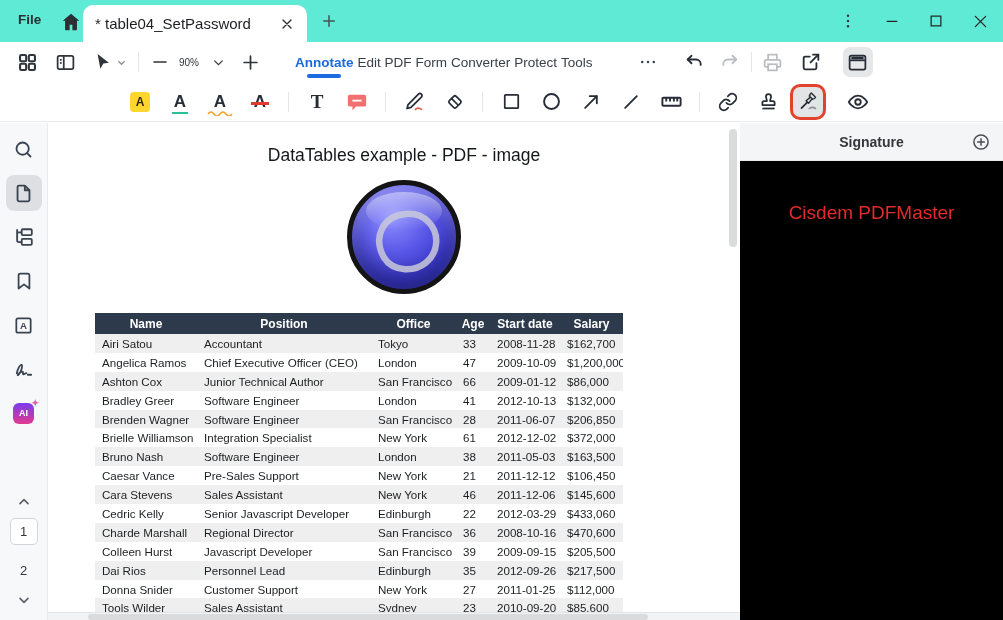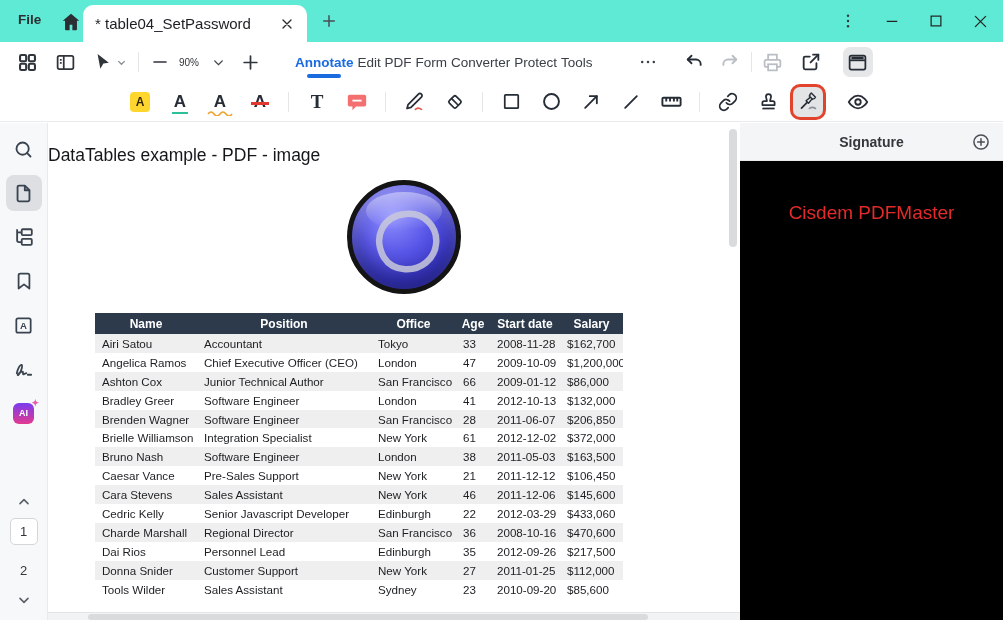--- a/index.html
+++ b/index.html
@@ -59,21 +59,21 @@
   .ai-badge .spark { position:absolute; top:-5px; right:-5px; color:#e857ad; font-size:9px; }
   .sb-spacer { flex:1; }
   .page-nav { display:flex; flex-direction:column; align-items:center; padding-bottom:10px; }
   .pn-chev { width:24px; height:20px; color:#5a6067; display:flex; align-items:center; justify-content:center; }
   .page-num { font-size:13px; color:#33373c; width:28px; height:27px; display:flex; align-items:center;
               justify-content:center; margin:6px 0; border-radius:5px; }
   .page-num.current { background:#fff; border:1px solid #d4d6d9; }
 
   
   .main { position:absolute; left:48px; top:123px; width:692px; height:497px; background:#fff; overflow:hidden; }
-  .doc-title { position:absolute; left:0; top:22px; width:712px; font-size:17.5px; color:#14171a; }
+  .doc-title { position:absolute; left:0; top:22px; width:712px; text-align:center; font-size:17.5px; color:#14171a; }
   .logo { position:absolute; left:299px; top:57px; width:114px; height:114px; border-radius:50%;
           background:radial-gradient(circle at 38% 30%, #8f8fff 0%, #5a58e8 38%, #3d3bd0 65%, #2d2cae 100%);
           border:5px solid #141414; box-shadow:inset 0 -14px 22px rgba(0,0,20,.35), inset 0 10px 14px rgba(255,255,255,.25); }
   .logo svg { position:absolute; left:6px; top:6px; }
   .logo .gloss { position:absolute; left:14px; top:7px; width:76px; height:38px; border-radius:50%;
                  background:linear-gradient(180deg, rgba(255,255,255,.42), rgba(255,255,255,0)); }
 
   .data-table { position:absolute; left:47px; top:190px; width:528px; border-collapse:collapse;
                 table-layout:fixed; font-size:11.6px; color:#1c1f22; }
   .data-table col:nth-child(1){ width:102px; } .data-table col:nth-child(2){ width:174px; }
@@ -529,20 +529,28 @@
           </tr>
           <tr>
             <td>Charde Marshall</td>
             <td>Regional Director</td>
             <td>San Francisco</td>
             <td>36</td>
             <td>2008-10-16</td>
             <td>$470,600</td>
           </tr>
           <tr>
+            <td>Colleen Hurst</td>
+            <td>Javascript Developer</td>
+            <td>San Francisco</td>
+            <td>39</td>
+            <td>2009-09-15</td>
+            <td>$205,500</td>
+          </tr>
+          <tr>
             <td>Dai Rios</td>
             <td>Personnel Lead</td>
             <td>Edinburgh</td>
             <td>35</td>
             <td>2012-09-26</td>
             <td>$217,500</td>
           </tr>
           <tr>
             <td>Donna Snider</td>
             <td>Customer Support</td>

